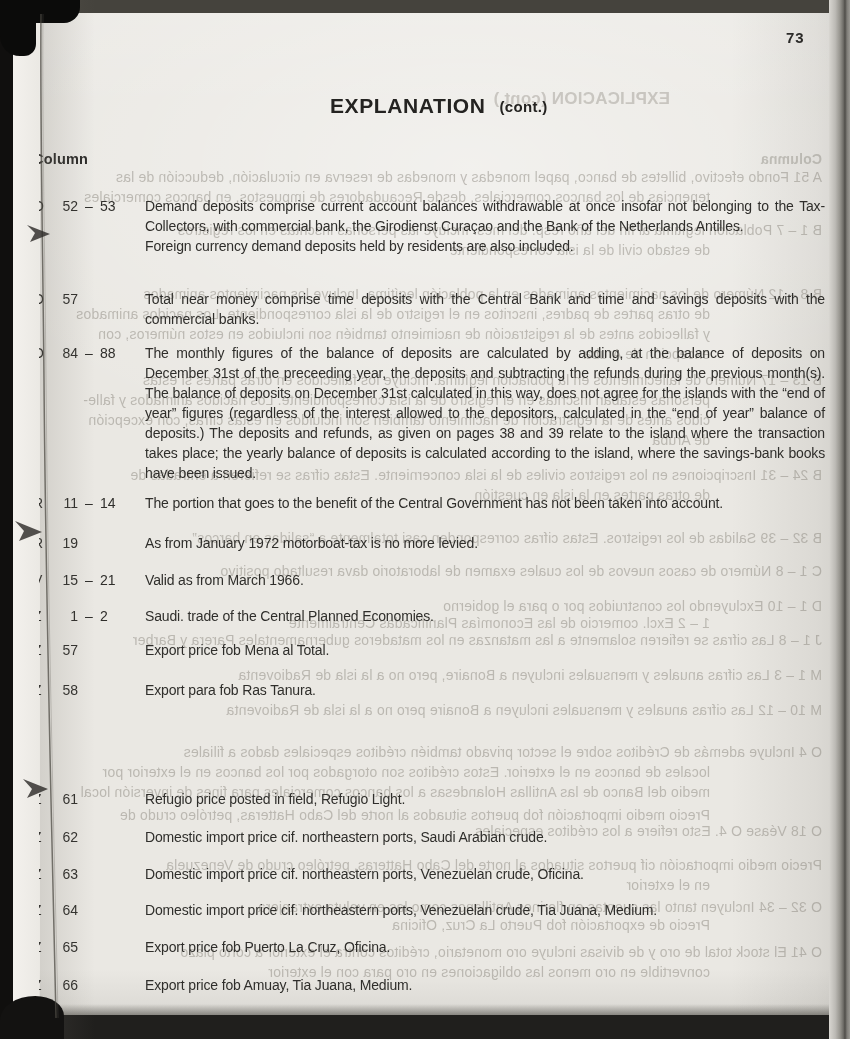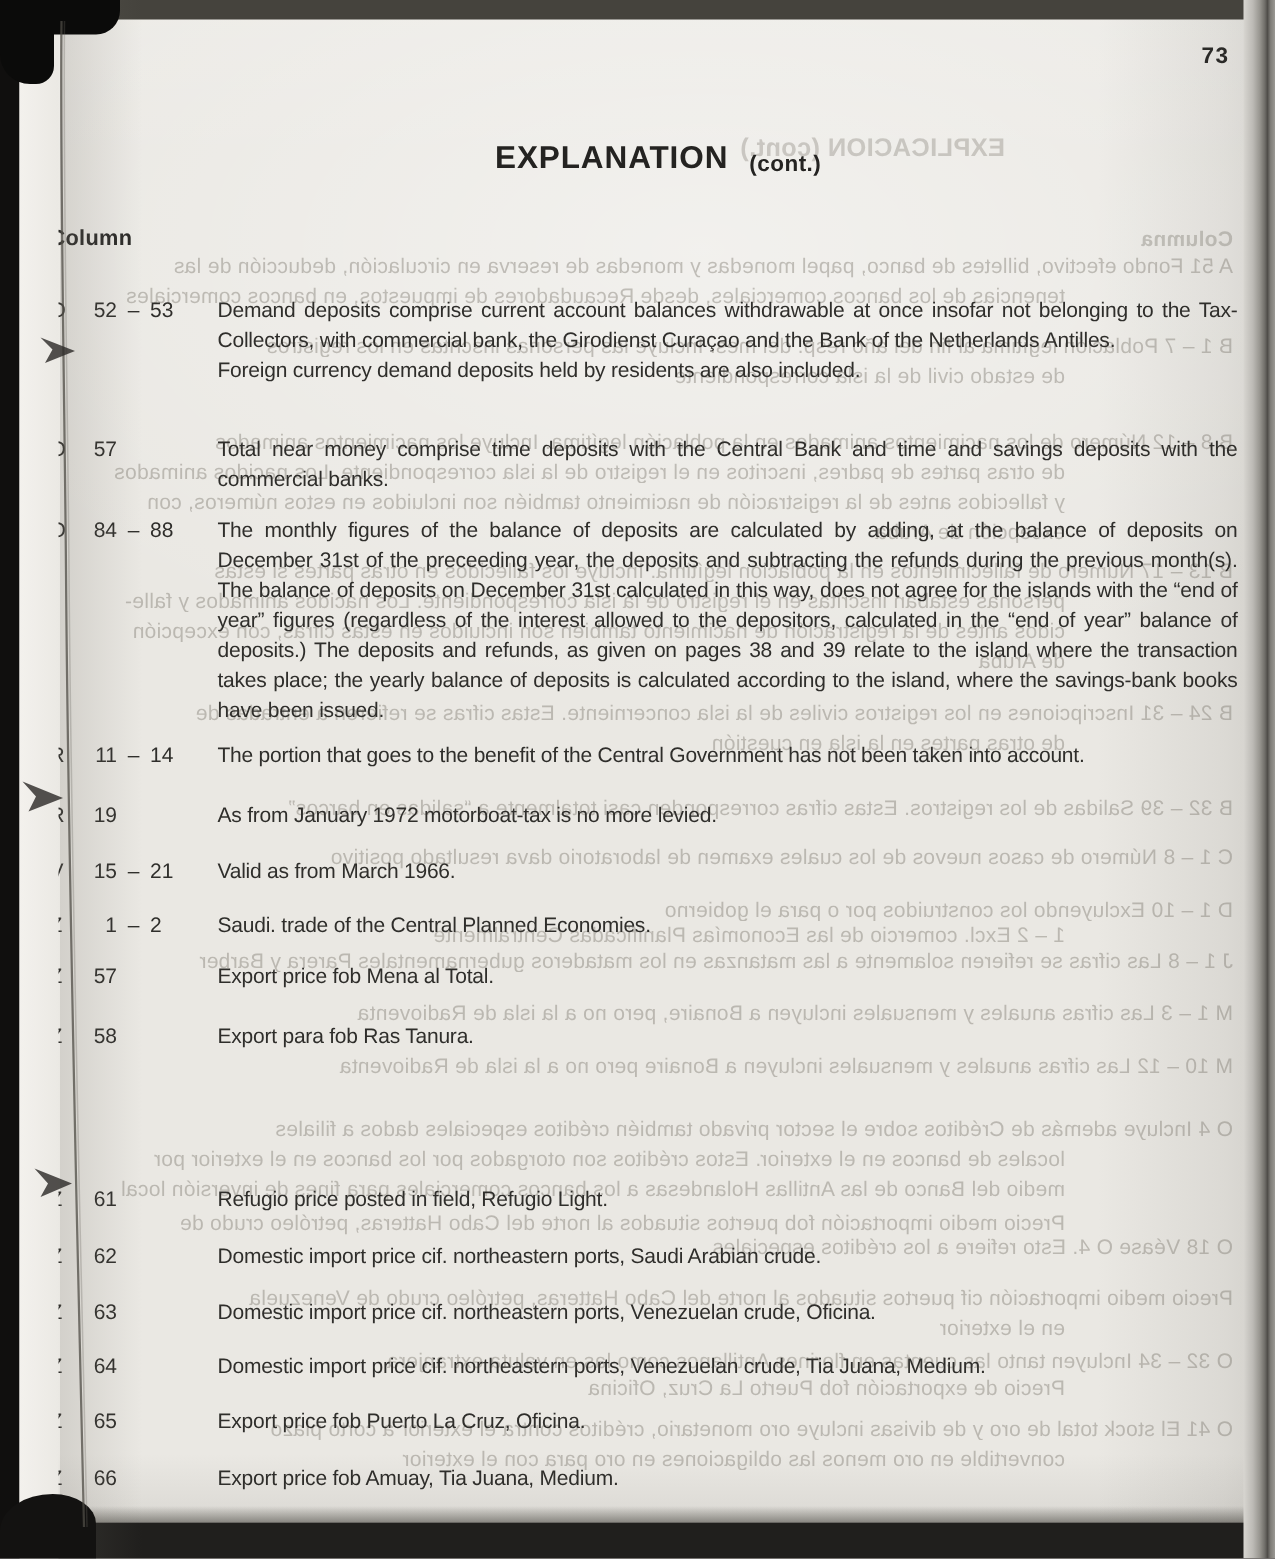--- a/index.html
+++ b/index.html
@@ -35,22 +35,22 @@
     position:absolute;left:28px;right:28px;height:18px;
     transform:scaleX(-1);
     font-size:14px;line-height:18px;white-space:nowrap;overflow:hidden;
     color:rgba(128,124,114,.44);filter:blur(.4px);
     letter-spacing:.2px;
   }
   .ghost.pad{padding-left:112px;}
   .ghost.gtitle{left:auto;right:180px;width:260px;font-weight:bold;font-size:17px;color:rgba(125,121,111,.34);}
   .ghost.gbold{font-weight:bold;color:rgba(128,124,114,.40);}
   
-  .pageno{position:absolute;left:786px;top:29px;font-size:15px;font-weight:bold;letter-spacing:1px;color:#2b2a28;margin-left:15px;}
-  .title{position:absolute;left:330px;top:94px;display:flex;align-items:flex-end;color:#242321;}
+  .pageno{position:absolute;left:786px;top:29px;font-size:15px;font-weight:bold;letter-spacing:1px;color:#2b2a28;}
+  .title{position:absolute;left:330px;top:94px;display:flex;align-items:center;color:#242321;}
   .title .main{font-size:21px;font-weight:bold;letter-spacing:.6px;}
   .title .cont{font-size:15px;font-weight:bold;margin-left:14px;letter-spacing:.3px;}
   .colhead{position:absolute;left:33px;top:151px;font-size:14.5px;font-weight:bold;letter-spacing:.2px;color:#2b2a28;}
   .row{position:absolute;left:33px;right:25px;font-size:14px;line-height:20px;}
   .row .cl{position:absolute;left:0;top:0;width:20px;}
   .row .n1{position:absolute;left:20px;top:0;width:25px;text-align:right;}
   .row .dash{position:absolute;left:45px;top:0;width:22px;text-align:center;}
   .row .n2{position:absolute;left:67px;top:0;width:25px;text-align:left;}
   .row .desc{
     margin-left:112px;text-align:justify;white-space:pre-line;

